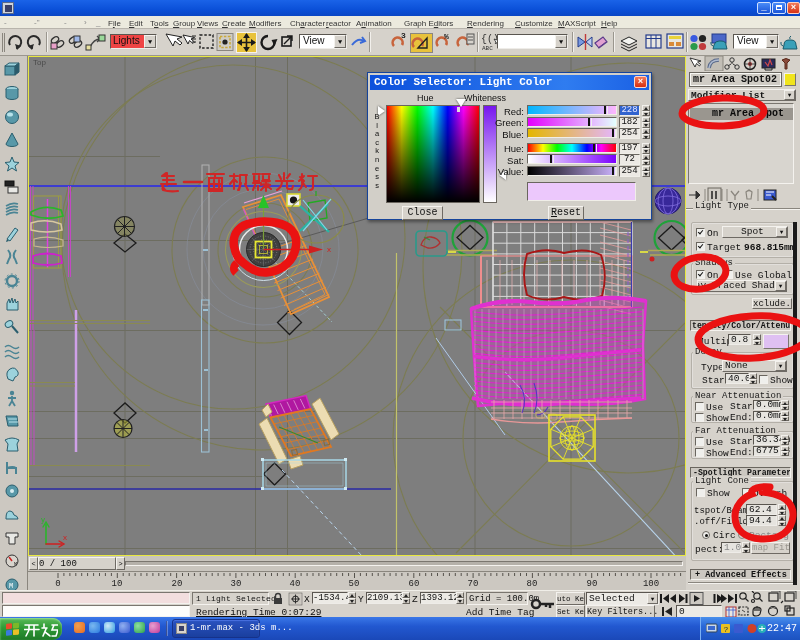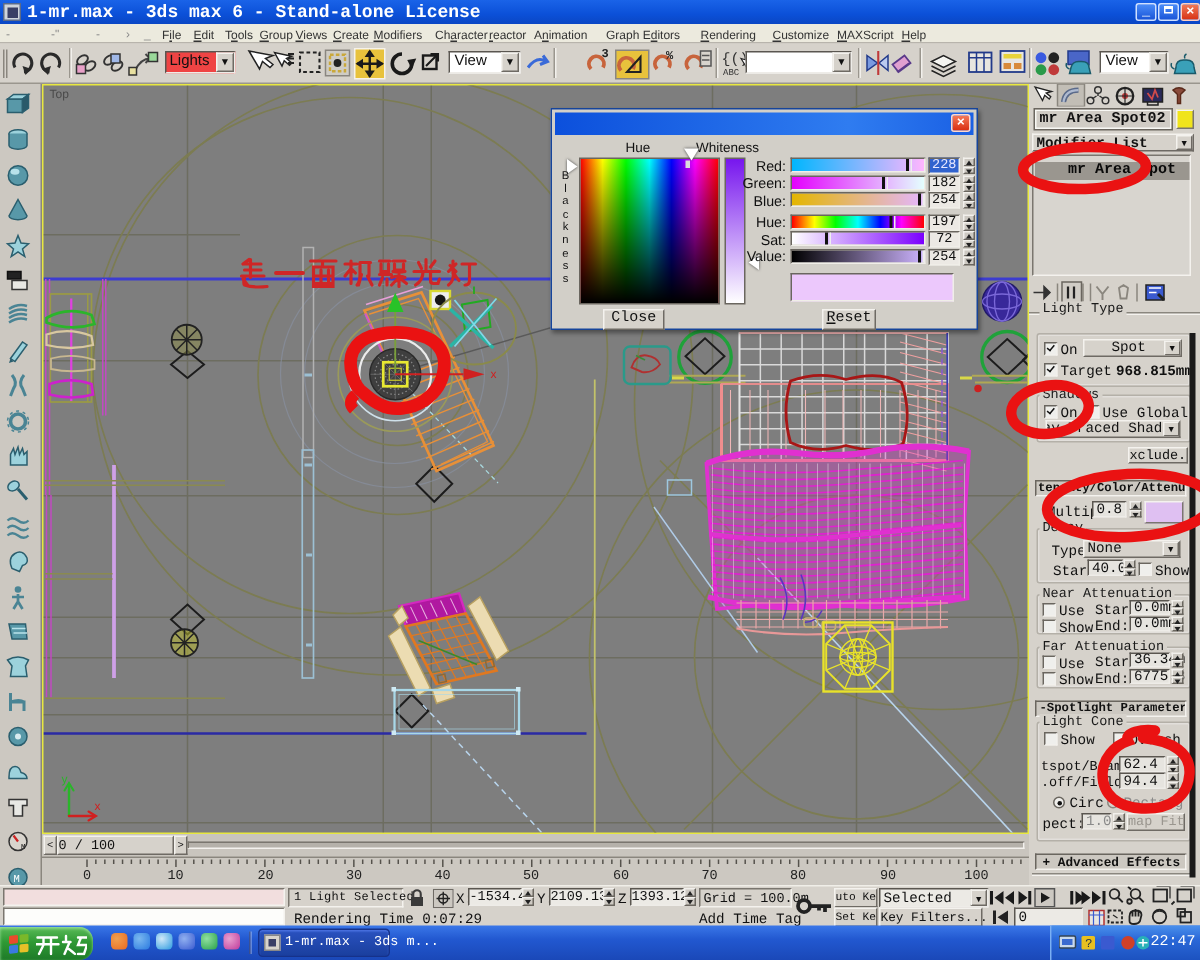--- a/index.html
+++ b/index.html
@@ -16,21 +16,20 @@
 .spin b:after{content:"";position:absolute;left:1px;top:1px;border-left:2px solid transparent;border-right:2px solid transparent;}
 .spin b.u:after{border-bottom:3px solid #222;}
 .spin b.d:after{border-top:3px solid #222;}
 </style></head><body>
 <div id="page">
 
 <div class="abs" style="left:0;top:0;width:800px;height:16px;background:linear-gradient(#1a63e8,#0b50d8 60%,#0a46c4);">
  <div class="abs" style="left:2px;top:2px;width:12px;height:12px;background:#cfd4db;border:1px solid #5a6a8a;">
         <div class="abs" style="left:2px;top:2px;width:7px;height:7px;background:#3a3f66;"></div>
       </div>
- <div class="abs" style="left:18px;top:1px;font-size:12px;font-weight:bold;color:#fff;letter-spacing:0px;">1-mr.max - 3ds max 6 - Stand-alone License</div>
  <div class="abs" style="left:757px;top:2px;width:14px;height:12px;background:linear-gradient(#4a8cf8,#1a55d8);border:1px solid #cfe0ff;border-radius:2px;color:#fff;font-size:9px;line-height:10px;text-align:center;font-weight:bold;">_</div>
  <div class="abs" style="left:772px;top:2px;width:14px;height:12px;background:linear-gradient(#4a8cf8,#1a55d8);border:1px solid #cfe0ff;border-radius:2px;color:#fff;font-size:8px;line-height:11px;text-align:center;"><span style="display:inline-block;width:6px;height:5px;border:1px solid #fff;border-top-width:2px;margin-bottom:1px;"></span></div>
  <div class="abs" style="left:787px;top:2px;width:13px;height:12px;background:linear-gradient(#f07a5a,#d83214);border:1px solid #ffd0c0;border-radius:2px;color:#fff;font-size:9px;line-height:11px;text-align:center;font-weight:bold;">×</div>
 </div>
 
 <div class="abs" id="menubar" style="left:0;top:16px;width:800px;height:13px;background:#eceade;border-bottom:1px solid #b8b4ac;font-family:'Liberation Sans',sans-serif;font-size:9px;color:#333;">
  <span class="abs" style="left:4px;top:2px;color:#888;font-size:8px;">-</span>
       <span class="abs" style="left:34px;top:2px;color:#888;font-size:8px;">-"</span>
       <span class="abs" style="left:64px;top:2px;color:#888;font-size:8px;">-</span>
       <span class="abs" style="left:84px;top:2px;color:#888;font-size:8px;">›</span>
@@ -479,20 +478,21 @@
           <text x="41" y="522" font-size="8" fill="#2ab52a" font-family="Liberation Sans">y</text>
           <path d="M46 544h16" stroke="#d02020" stroke-width="1.6"></path>
           <path d="M59 541l5 3-5 3" fill="none" stroke="#d02020" stroke-width="1.4"></path>
           <text x="63" y="540" font-size="8" fill="#d02020" font-family="Liberation Sans">x</text>
         </g>
       </svg>
     </div>
 
 <div class="abs" id="dialog" style="left:367px;top:72px;width:285px;height:148px;background:#d2cfc8;border:1px solid #16449a;box-shadow:1px 2px 3px rgba(0,0,0,.4);z-index:30;">
  <div class="abs" style="left:2px;top:2px;width:279px;height:15px;background:linear-gradient(90deg,#0c50dc,#2f7cf0 70%,#1a60e4);">
+  <span class="abs" style="left:4px;top:1px;font-size:11px;font-weight:bold;color:#fff;">Color Selector: Light Color</span>
   <span class="abs" style="left:264px;top:1px;width:13px;height:12px;background:linear-gradient(#f47a58,#d92e10);border:1px solid #ffd8cc;border-radius:2px;color:#fff;font-size:9px;line-height:11px;text-align:center;font-weight:bold;">×</span>
  </div>
  <span class="abs" style="left:49px;top:20px;font-size:9px;color:#111;font-family:'Liberation Sans',sans-serif;">Hue</span>
  <span class="abs" style="left:96px;top:20px;font-size:9px;color:#111;font-family:'Liberation Sans',sans-serif;">Whiteness</span>
  <div class="abs" style="left:18px;top:32px;width:94px;height:98px;border:1px solid #6a665f;background:linear-gradient(to bottom,rgba(0,0,0,0),#000),linear-gradient(to right,#f00,#ff0 16%,#0f0 33%,#0ff 50%,#00f 66%,#f0f 83%,#f00);"></div>
  <div class="abs" style="left:10px;top:33px;width:0;height:0;border-top:5px solid transparent;border-bottom:5px solid transparent;border-left:7px solid #fff;filter:drop-shadow(0 0 1px #444);"></div>
  <div class="abs" style="left:88px;top:26px;width:0;height:0;border-left:5px solid transparent;border-right:5px solid transparent;border-top:8px solid #fff;filter:drop-shadow(0 0 1px #444);"></div>
  <div class="abs" style="left:89px;top:34px;width:3px;height:5px;background:#ddd;"></div>
  <div class="abs" style="left:4px;top:40px;width:10px;font-size:7.5px;line-height:8.6px;color:#111;text-align:center;font-family:'Liberation Sans',sans-serif;">B<br>l<br>a<br>c<br>k<br>n<br>e<br>s<br>s</div>
  <div class="abs" style="left:115px;top:32px;width:14px;height:98px;border:1px solid #6a665f;background:linear-gradient(#7716ee,#fff);"></div>
@@ -736,21 +736,21 @@
       <span class="abs" style="left:435px;top:7px;width:20px;text-align:center;font-size:9px;color:#222;">70</span>
       <span class="abs" style="left:494px;top:7px;width:20px;text-align:center;font-size:9px;color:#222;">80</span>
       <span class="abs" style="left:554px;top:7px;width:20px;text-align:center;font-size:9px;color:#222;">90</span>
       <span class="abs" style="left:613px;top:7px;width:20px;text-align:center;font-size:9px;color:#222;">100</span>
     </div>
 
 <div class="abs" id="statusbar" style="left:0;top:590px;width:800px;height:27px;background:#d6d2cb;border-top:1px solid #f0eee8;">
       <div class="abs" style="left:2px;top:1px;width:188px;height:12px;background:#f2dede;border:1px solid;border-color:#7a766f #f4f2ee #f4f2ee #7a766f;"></div>
       <div class="abs" style="left:2px;top:14px;width:188px;height:12px;background:#fdfdfb;border:1px solid;border-color:#7a766f #f4f2ee #f4f2ee #7a766f;"></div>
       <div class="abs" style="left:192px;top:1px;width:77px;height:13px;border:1px solid;border-color:#7a766f #f4f2ee #f4f2ee #7a766f;font-size:8px;line-height:12px;padding-left:3px;color:#111;white-space:nowrap;letter-spacing:0.2px;">1 Light Selected</div>
-      <span class="abs" style="left:196px;top:16px;font-size:9.5px;color:#111;white-space:nowrap;">Rendering Time  0:07:29</span>
+      <span class="abs" style="left:196px;top:16px;font-size:9.5px;color:#111;white-space:nowrap;text-decoration:underline;">Rendering Time  0:07:29</span>
       <svg class="abs" style="left:272px;top:1px" width="36" height="14" viewBox="0 0 36 14">
         <rect x="2" y="6" width="8" height="6" fill="#3a3a3a"></rect>
         <path d="M3.5 6V4a2.5 2.5 0 0 1 5 0v2" fill="none" stroke="#3a3a3a" stroke-width="1.4"></path>
         <rect x="17" y="1" width="13" height="12" fill="#ccc8c1" stroke="#f4f2ee" stroke-width="1"></rect>
         <rect x="17" y="1" width="13" height="12" fill="none" stroke="#6e6a64" stroke-width="0.8"></rect>
         <circle cx="23.5" cy="7" r="3" fill="none" stroke="#222"></circle>
         <path d="M23.5 2.5v9M19 7h9" stroke="#222" stroke-width="0.9"></path>
       </svg>
       <span class="abs" style="left:304px;top:3px;font-size:9.5px;color:#111;white-space:nowrap;">X:</span>
       <div class="abs" style="left:312px;top:1px;width:36px;height:12px;background:#eceae5;border:1px solid;border-color:#5a5650 #eeece8 #eeece8 #5a5650;font-size:9px;line-height:10px;color:#111;">-1534.45</div>

